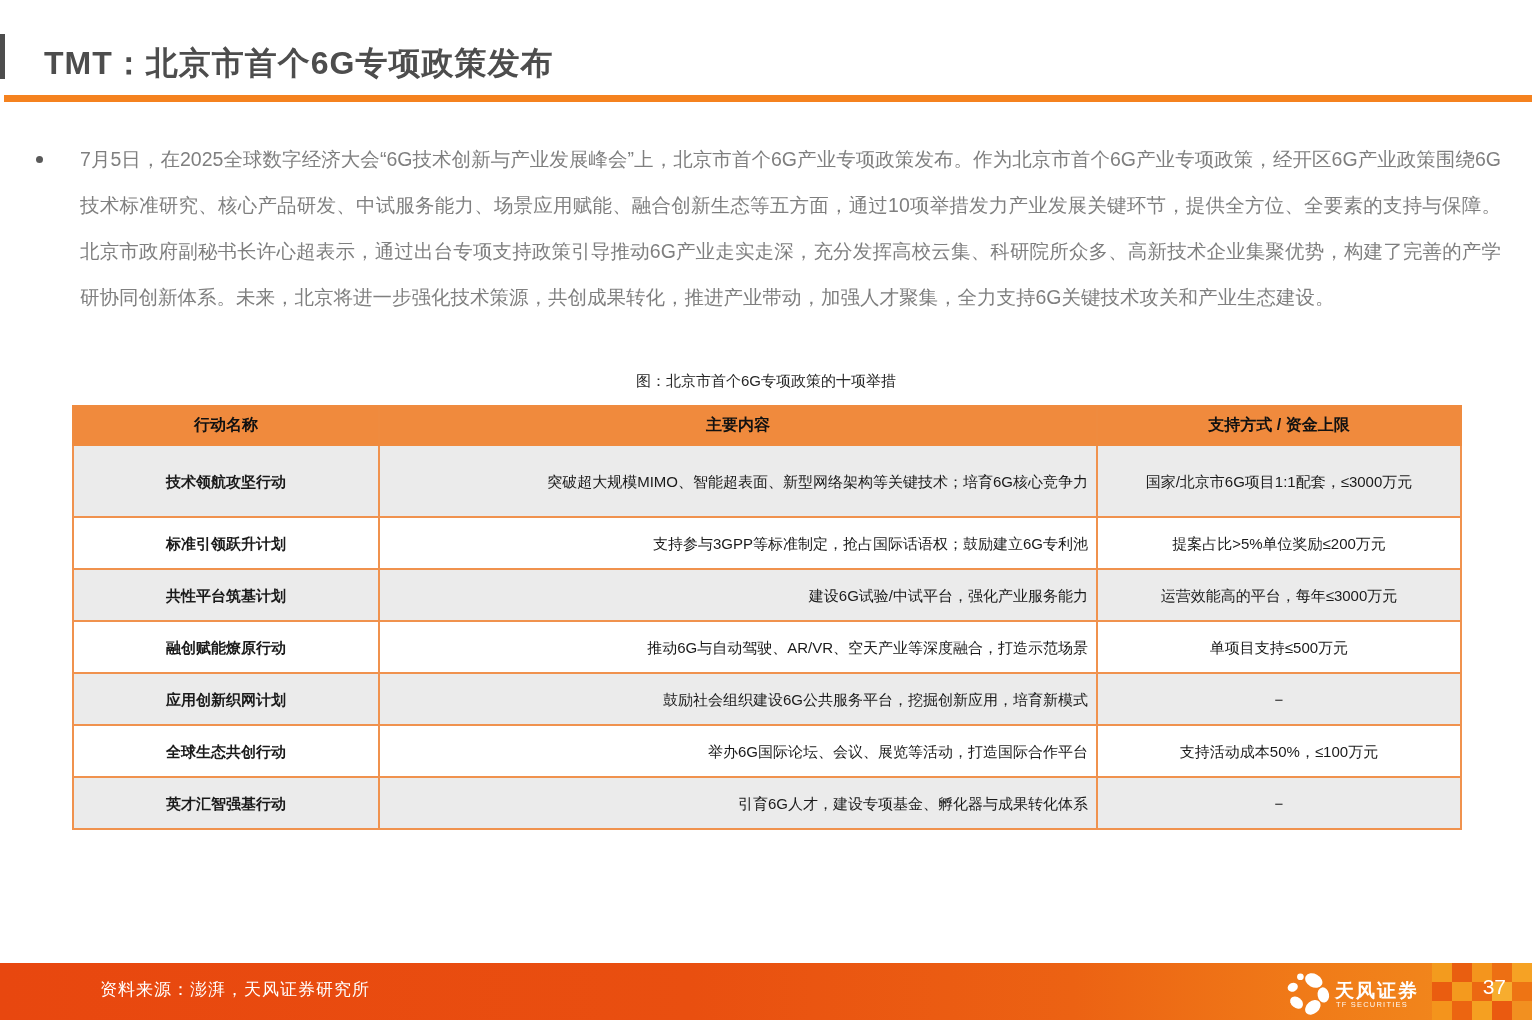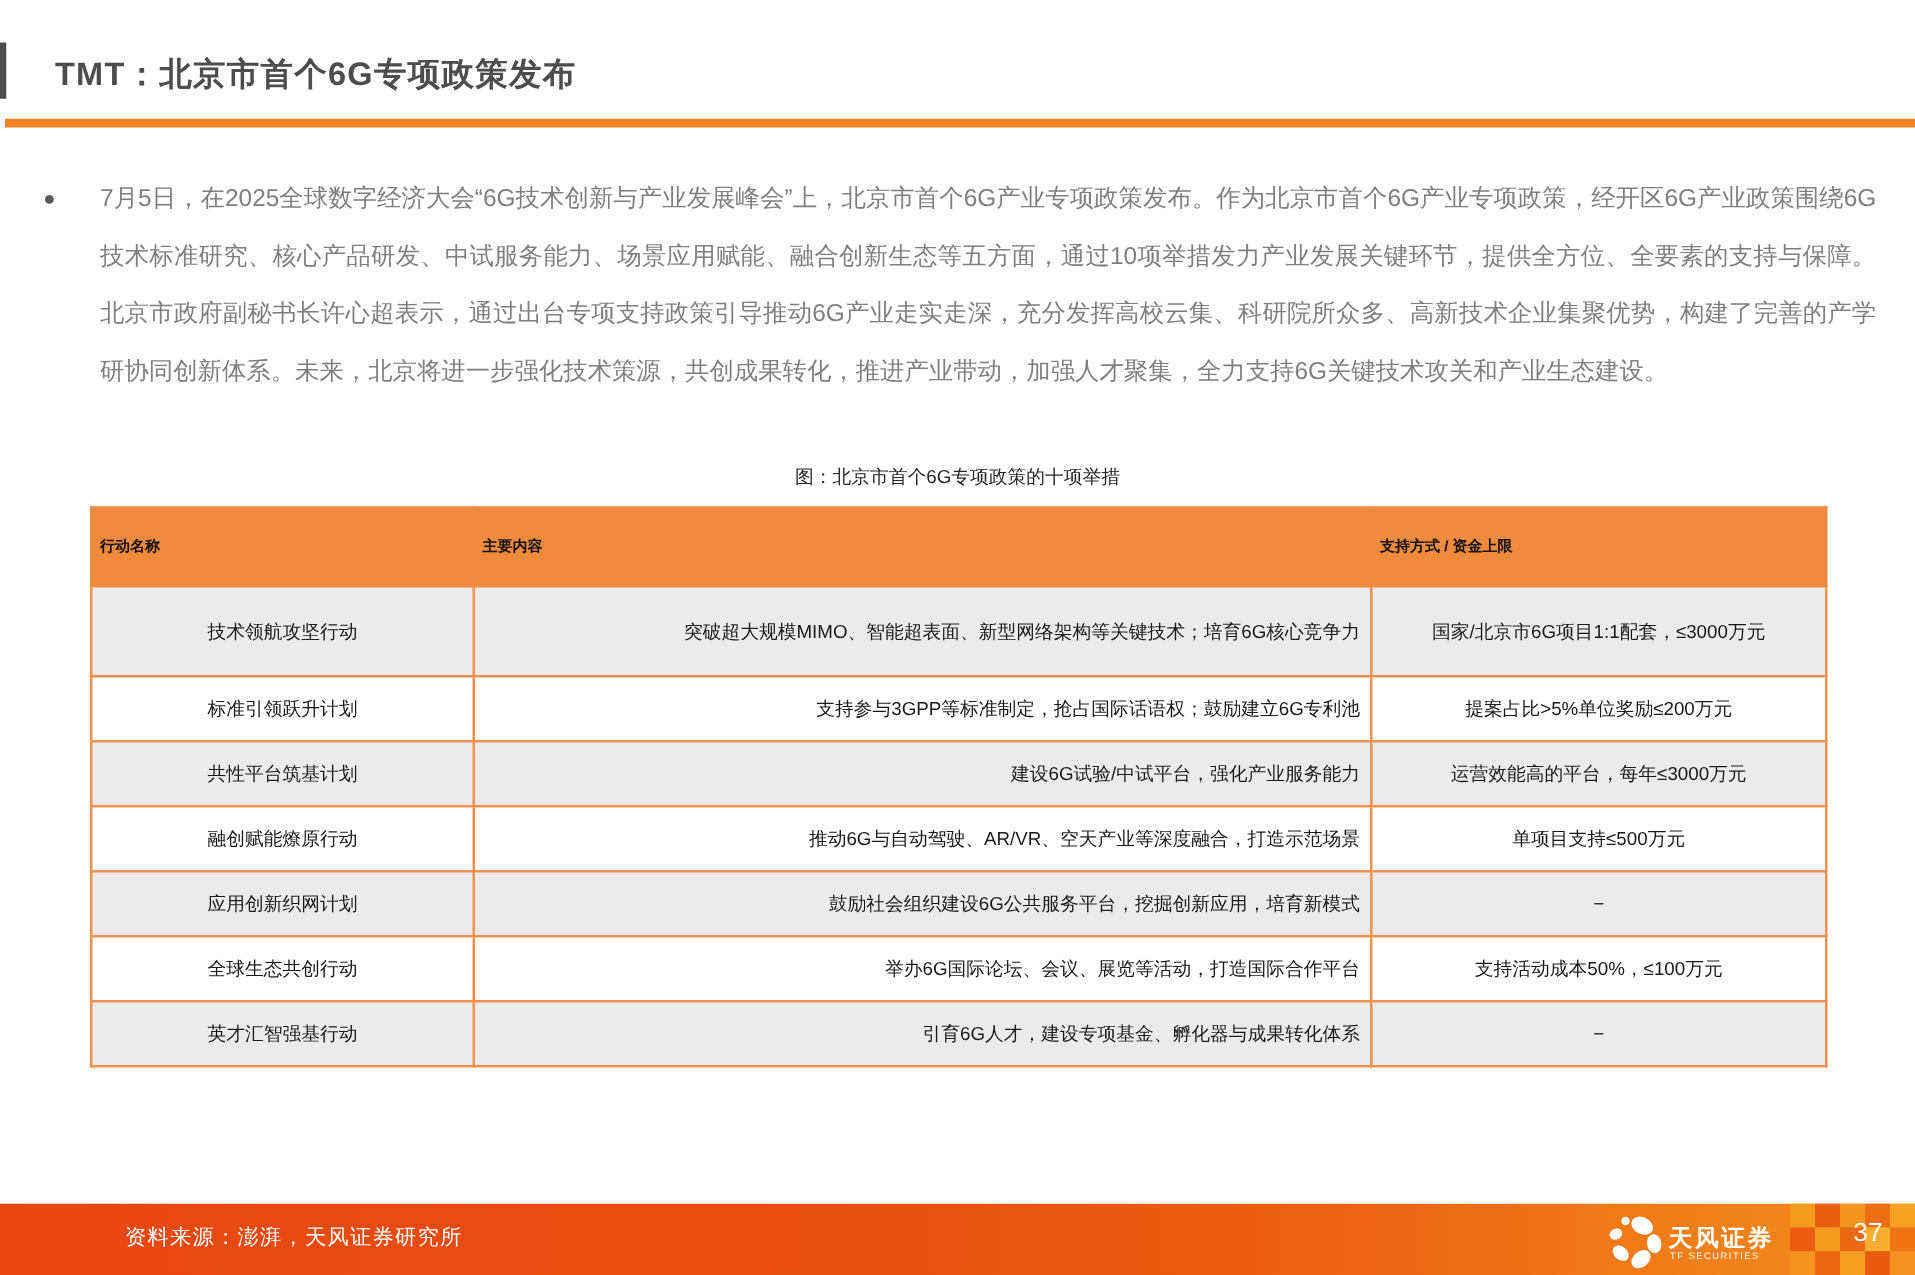--- a/index.html
+++ b/index.html
@@ -4,21 +4,21 @@
 <style>
   html,body{margin:0;padding:0;}
   body{
     width:1532px;height:1020px;position:relative;background:#ffffff;
     font-family:"Liberation Sans", sans-serif;overflow:hidden;
   }
   
   .edge-mark{position:absolute;left:0;top:34px;width:5px;height:45px;background:#4d4d4d;}
   .page-title{
     position:absolute;left:44px;top:42px;width:1400px;
-    font-size:26px;font-weight:600;color:#4d4d4d;letter-spacing:1px;white-space:nowrap;
+    font-size:32px;font-weight:600;color:#4d4d4d;letter-spacing:1px;white-space:nowrap;
   }
   .title-rule{position:absolute;left:4px;top:95px;width:1528px;height:7px;background:#f5821f;}
   
   .bullet-dot{
     position:absolute;left:36px;top:156px;width:7px;height:7px;border-radius:50%;background:#595959;
   }
   .summary{
     position:absolute;left:80px;top:136px;width:1421px;
     font-size:19.5px;line-height:46px;color:#7f7f7f;
     text-align:justify;text-align-last:left;
@@ -29,28 +29,28 @@
     font-size:15px;font-weight:400;color:#262626;
   }
   
   .table-wrap{position:absolute;left:72px;top:405px;}
   table.policy{
     border-collapse:collapse;table-layout:fixed;width:1388px;
     font-size:15px;color:#1a1a1a;
   }
   table.policy th{
     background:#f08a3d;border:2px solid #ef8b3f;height:29px;
-    font-size:12px;font-weight:700;color:#111;text-align:left;padding:16px 6px;
+    font-size:16px;font-weight:700;color:#111;text-align:center;padding:4px 6px;
   }
   table.policy td{
     border:2px solid #f0924e;height:44px;line-height:21px;vertical-align:middle;
     padding:3px 8px;background:#ffffff;
   }
   table.policy tbody tr:nth-child(odd) td{background:#ebebeb;}
-  table.policy td.c-name{font-weight:400;text-align:center;}
+  table.policy td.c-name{font-weight:700;text-align:center;}
   table.policy td.c-main{text-align:right;padding-left:11px;}
   table.policy td.c-fund{text-align:center;}
   table.policy tr.tall td{height:64px;}
   
   .footer{
     position:absolute;left:0;top:963px;width:1532px;height:57px;
     background:linear-gradient(90deg,#e8470f 0%,#e94f10 45%,#ec6213 70%,#f07a18 85%,#f28d1e 100%);
   }
   .source-text{
     position:absolute;left:100px;top:0;height:53px;display:flex;align-items:center;

